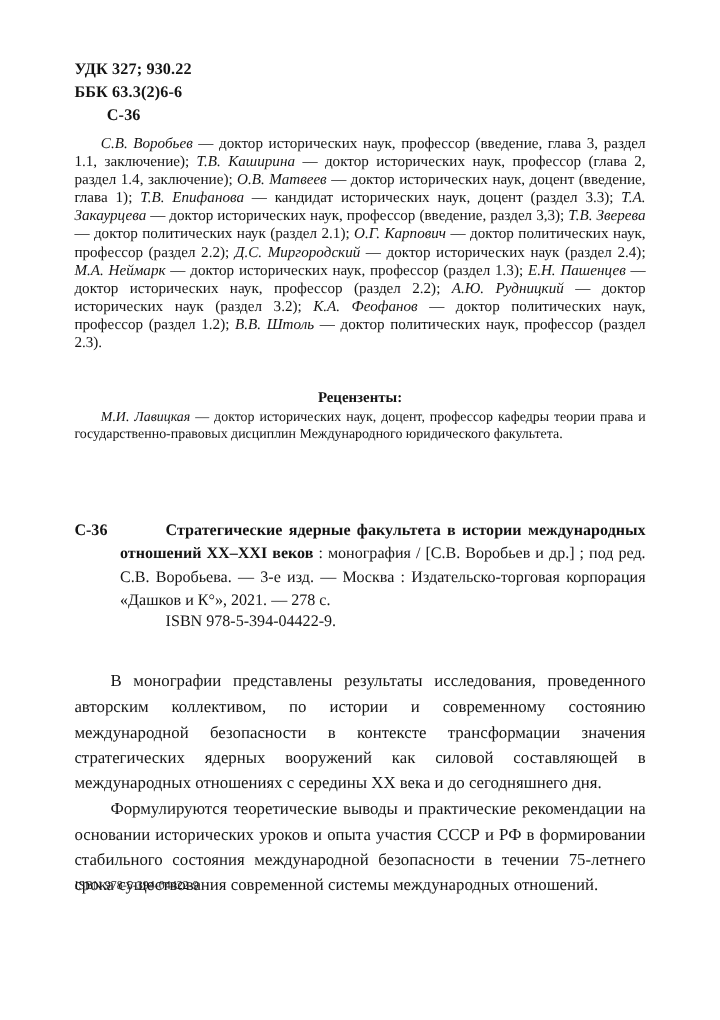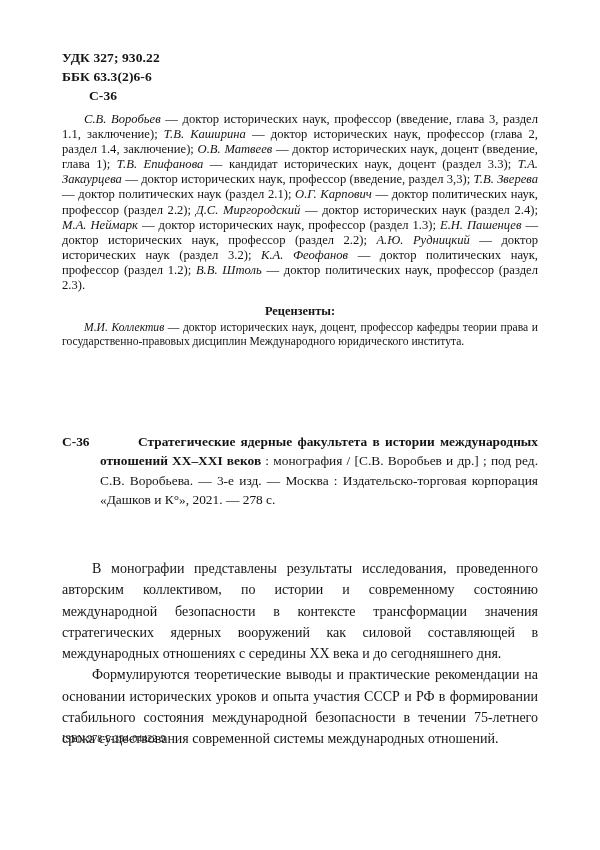--- a/index.html
+++ b/index.html
@@ -60,21 +60,21 @@
     left: 62px;
     top: 112px;
     width: 476px;
     font-size: 12.6px;
     line-height: 15.1px;
   }
 
   
   #reviewers-block {
     left: 62px;
-    top: 304px;
+    top: 324px;
     width: 476px;
     font-size: 11.6px;
     line-height: 14.2px;
     font-family: Liberation Serif, serif;
   }
   #reviewers-block .heading { font-size: 12.4px; margin-bottom: 2px; }
   #reviewers-block .para + .para { margin-top: 2px; }
 
   
   #record-block {
@@ -149,29 +149,30 @@
     <div class="code-line code-sign">С-36</div>
   </div>
 
   <div class="block" id="authors-block">
     <p class="para" id="authors-text"><i>С.В. Воробьев</i> — доктор исторических наук, профессор (введение, глава 3, раздел 1.1, заключение); <i>Т.В. Каширина</i> — доктор исторических наук, профессор (глава 2, раздел 1.4, заключение); <i>О.В. Матвеев</i> — доктор исторических наук, доцент (введение, глава 1); <i>Т.В. Епифанова</i> — кандидат исторических наук, доцент (раздел 3.3); <i>Т.А. Закаурцева</i> — доктор исторических наук, профессор (введение, раздел 3,3); <i>Т.В. Зверева</i> — доктор политических наук (раздел 2.1); <i>О.Г. Карпович</i> — доктор политических наук, профессор (раздел 2.2); <i>Д.С. Миргородский</i> — доктор исторических наук (раздел 2.4); <i>М.А. Неймарк</i> — доктор исторических наук, профессор (раздел 1.3); <i>Е.Н. Пашенцев</i> — доктор исторических наук, профессор (раздел 2.2); <i>А.Ю. Рудницкий</i> — доктор исторических наук (раздел 3.2); <i>К.А. Феофанов</i> — доктор политических наук, профессор (раздел 1.2); <i>В.В. Штоль</i> — доктор политических наук, профессор (раздел 2.3).</p>
   </div>
 
   <div class="block" id="reviewers-block">
     <div class="heading">Рецензенты:</div>
     <p class="para">
-      <i>М.И. Коллектив</i><span> — доктор исторических наук, доцент, профессор кафедры теории права и государственно-правовых дисциплин Международного юридического института.</span>
+      <i>М.И. Лавицкая</i><span> — доктор исторических наук, доцент, профессор кафедры теории права и государственно-правовых дисциплин Международного юридического факультета.</span>
     </p>
   </div>
 
   <div class="block" id="record-block">
     <span id="record-sign">С-36</span>
     <p id="record-body"><b>Стратегические ядерные факультета в истории международных отношений XX–XXI веков</b><span> : монография / [С.В. Воробьев и др.] ; под ред. С.В. Воробьева. — 3-е изд. — Москва : Издательско-торговая корпорация «Дашков и К°», 2021. — 278 с.</span></p>
   </div>
 
+  <div id="isbn-line">ISBN 978-5-394-04422-9.</div>
 
   <div class="block" id="annotation-block">
     <p class="para">В монографии представлены результаты исследования, проведенного авторским коллективом, по истории и современному состоянию международной безопасности в контексте трансформации значения стратегических ядерных вооружений как силовой составляющей в международных отношениях с середины XX века и до сегодняшнего дня.</p>
     <p class="para">Формулируются теоретические выводы и практические рекомендации на основании исторических уроков и опыта участия СССР и РФ в формировании стабильного состояния международной безопасности в течении 75-летнего срока существования современной системы международных отношений.</p>
   </div>
 
   <div id="footer-isbn">ISBN 978-5-394-04422-9</div>
   <div id="footer-rights">
   </div>
 

